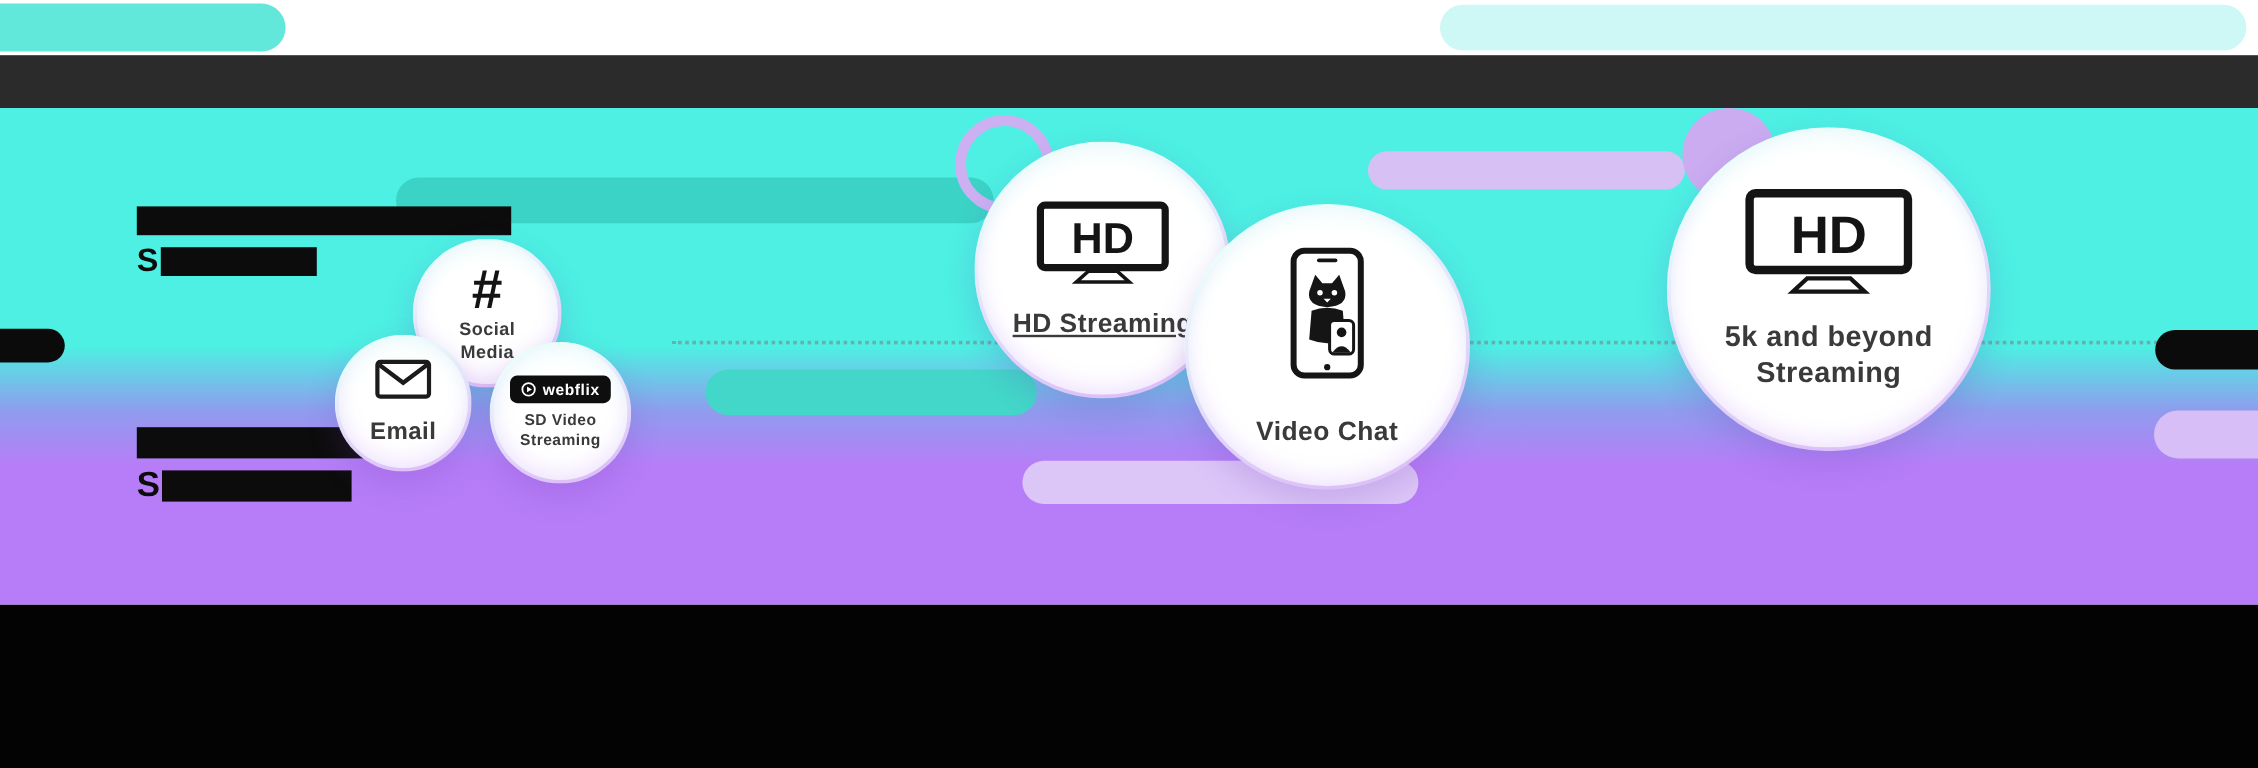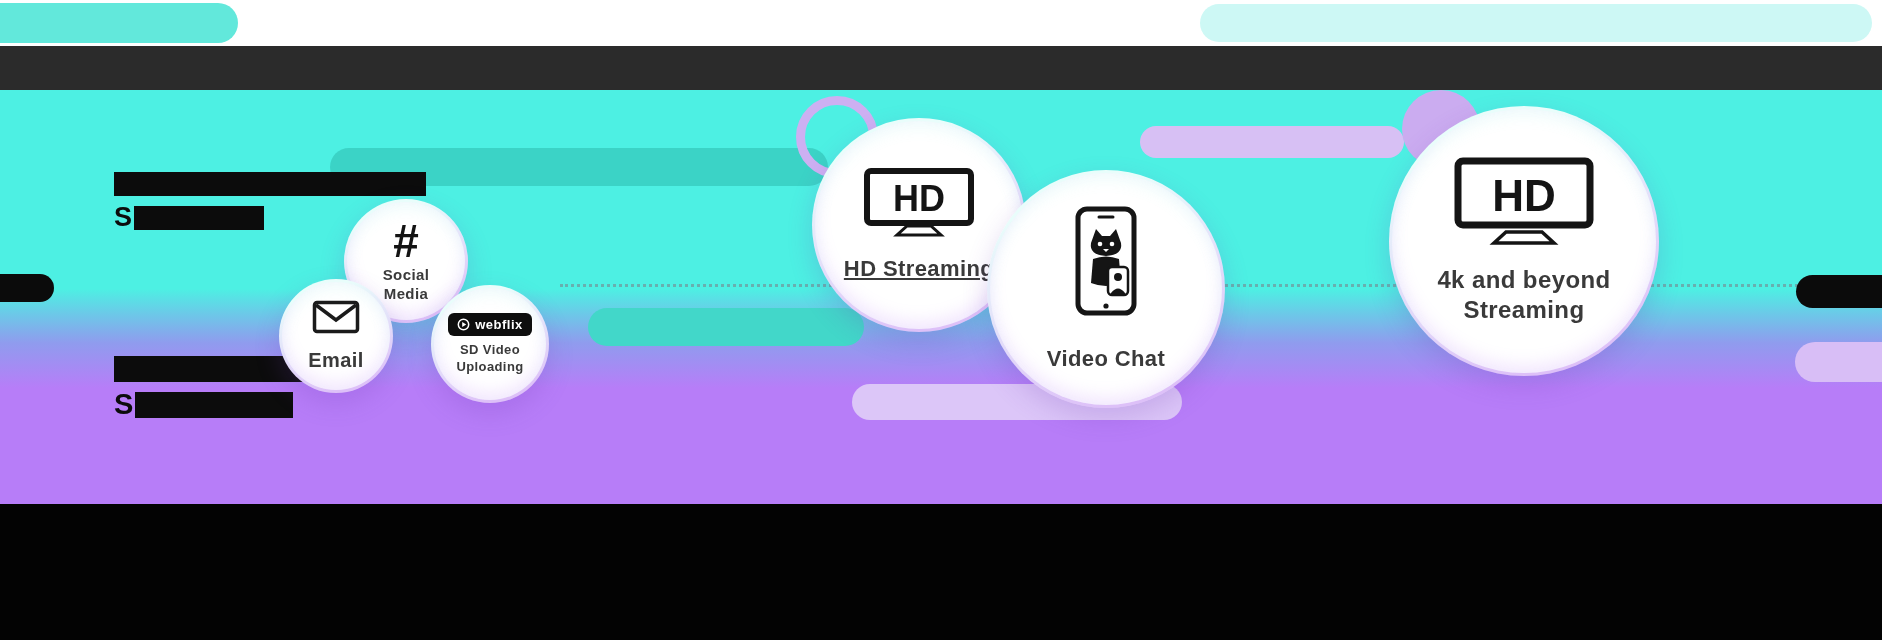--- a/index.html
+++ b/index.html
@@ -65,21 +65,21 @@
   .b-social{left:344px;top:199px;width:118px;height:118px;}
   .b-social .glyph{font-size:46px;font-weight:bold;color:#131313;line-height:1;}
   .b-social .label{font-size:15px;width:84px;margin-top:2px;text-align:center;}
 
   .b-audio{left:457px;top:191px;width:104px;height:104px;}
   .b-audio .label{font-size:13px;width:92px;margin-top:4px;}
 
   .b-email{left:279px;top:279px;width:108px;height:108px;}
   .b-email .label{font-size:20px;margin-top:10px;}
 
-  .b-sd{left:431px;top:285px;width:112px;height:112px;}
+  .b-sd{left:408px;top:285px;width:112px;height:112px;}
   .badge{display:flex;align-items:center;gap:5px;background:#0e0e0e;border-radius:6px;padding:5px 9px;}
   .badge-text{color:#ffffff;font-size:13px;font-weight:bold;letter-spacing:0.5px;line-height:1;}
   .b-sd .label{font-size:13px;width:104px;margin-top:6px;}
 
   .b-upload{left:666px;top:200px;width:148px;height:148px;}
   .b-upload .label{font-size:15px;width:142px;margin-top:8px;}
 
   .b-hd{left:812px;top:118px;width:208px;height:208px;}
   .b-hd .label{font-size:22px;margin-top:10px;text-decoration:underline;}
 
@@ -143,21 +143,21 @@
   </div>
 
   <div class="bubble b-sd">
     <span class="badge">
       <svg width="13" height="13" viewBox="0 0 14 14">
         <circle cx="7" cy="7" r="5.6" fill="none" stroke="#ffffff" stroke-width="1.6"></circle>
         <path d="M5.6 4.4 L10 7 L5.6 9.6 Z" fill="#ffffff"></path>
       </svg>
       <span class="badge-text">webflix</span>
     </span>
-    <span class="label">SD Video Uploading</span>
+    <span class="label">SD Video Streaming</span>
   </div>
 
 
   <div class="bubble b-hd">
     <span>
       <svg width="112" height="74" viewBox="0 0 112 74">
         <rect x="4" y="4" width="104" height="52" rx="4" fill="#ffffff" stroke="#141414" stroke-width="6"></rect>
         <text x="56" y="44" text-anchor="middle" font-size="36" font-weight="bold" fill="#141414" font-family="Liberation Sans, sans-serif">HD</text>
         <path d="M44 59 h24 l10 9 H34 z" fill="none" stroke="#141414" stroke-width="3"></path>
       </svg>
@@ -185,21 +185,21 @@
   </div>
 
   <div class="bubble b-4k">
     <span>
       <svg width="140" height="92" viewBox="0 0 140 92">
         <rect x="4" y="4" width="132" height="64" rx="5" fill="#ffffff" stroke="#141414" stroke-width="7"></rect>
         <text x="70" y="54" text-anchor="middle" font-size="44" font-weight="bold" fill="#141414" font-family="Liberation Sans, sans-serif">HD</text>
         <path d="M52 75 h36 l12 11 H40 z" fill="none" stroke="#141414" stroke-width="3.5"></path>
       </svg>
     </span>
-    <span class="label">4k and beyond Streaming</span>
+    <span class="label">5k and beyond Streaming</span>
   </div>
 
   <div class="top-strip">
     <div class="pill pill-top-left"></div>
     <div class="pill pill-top-right"></div>
   </div>
   <div class="top-band"></div>
   <div class="footer-band"></div>
 
 </div>

